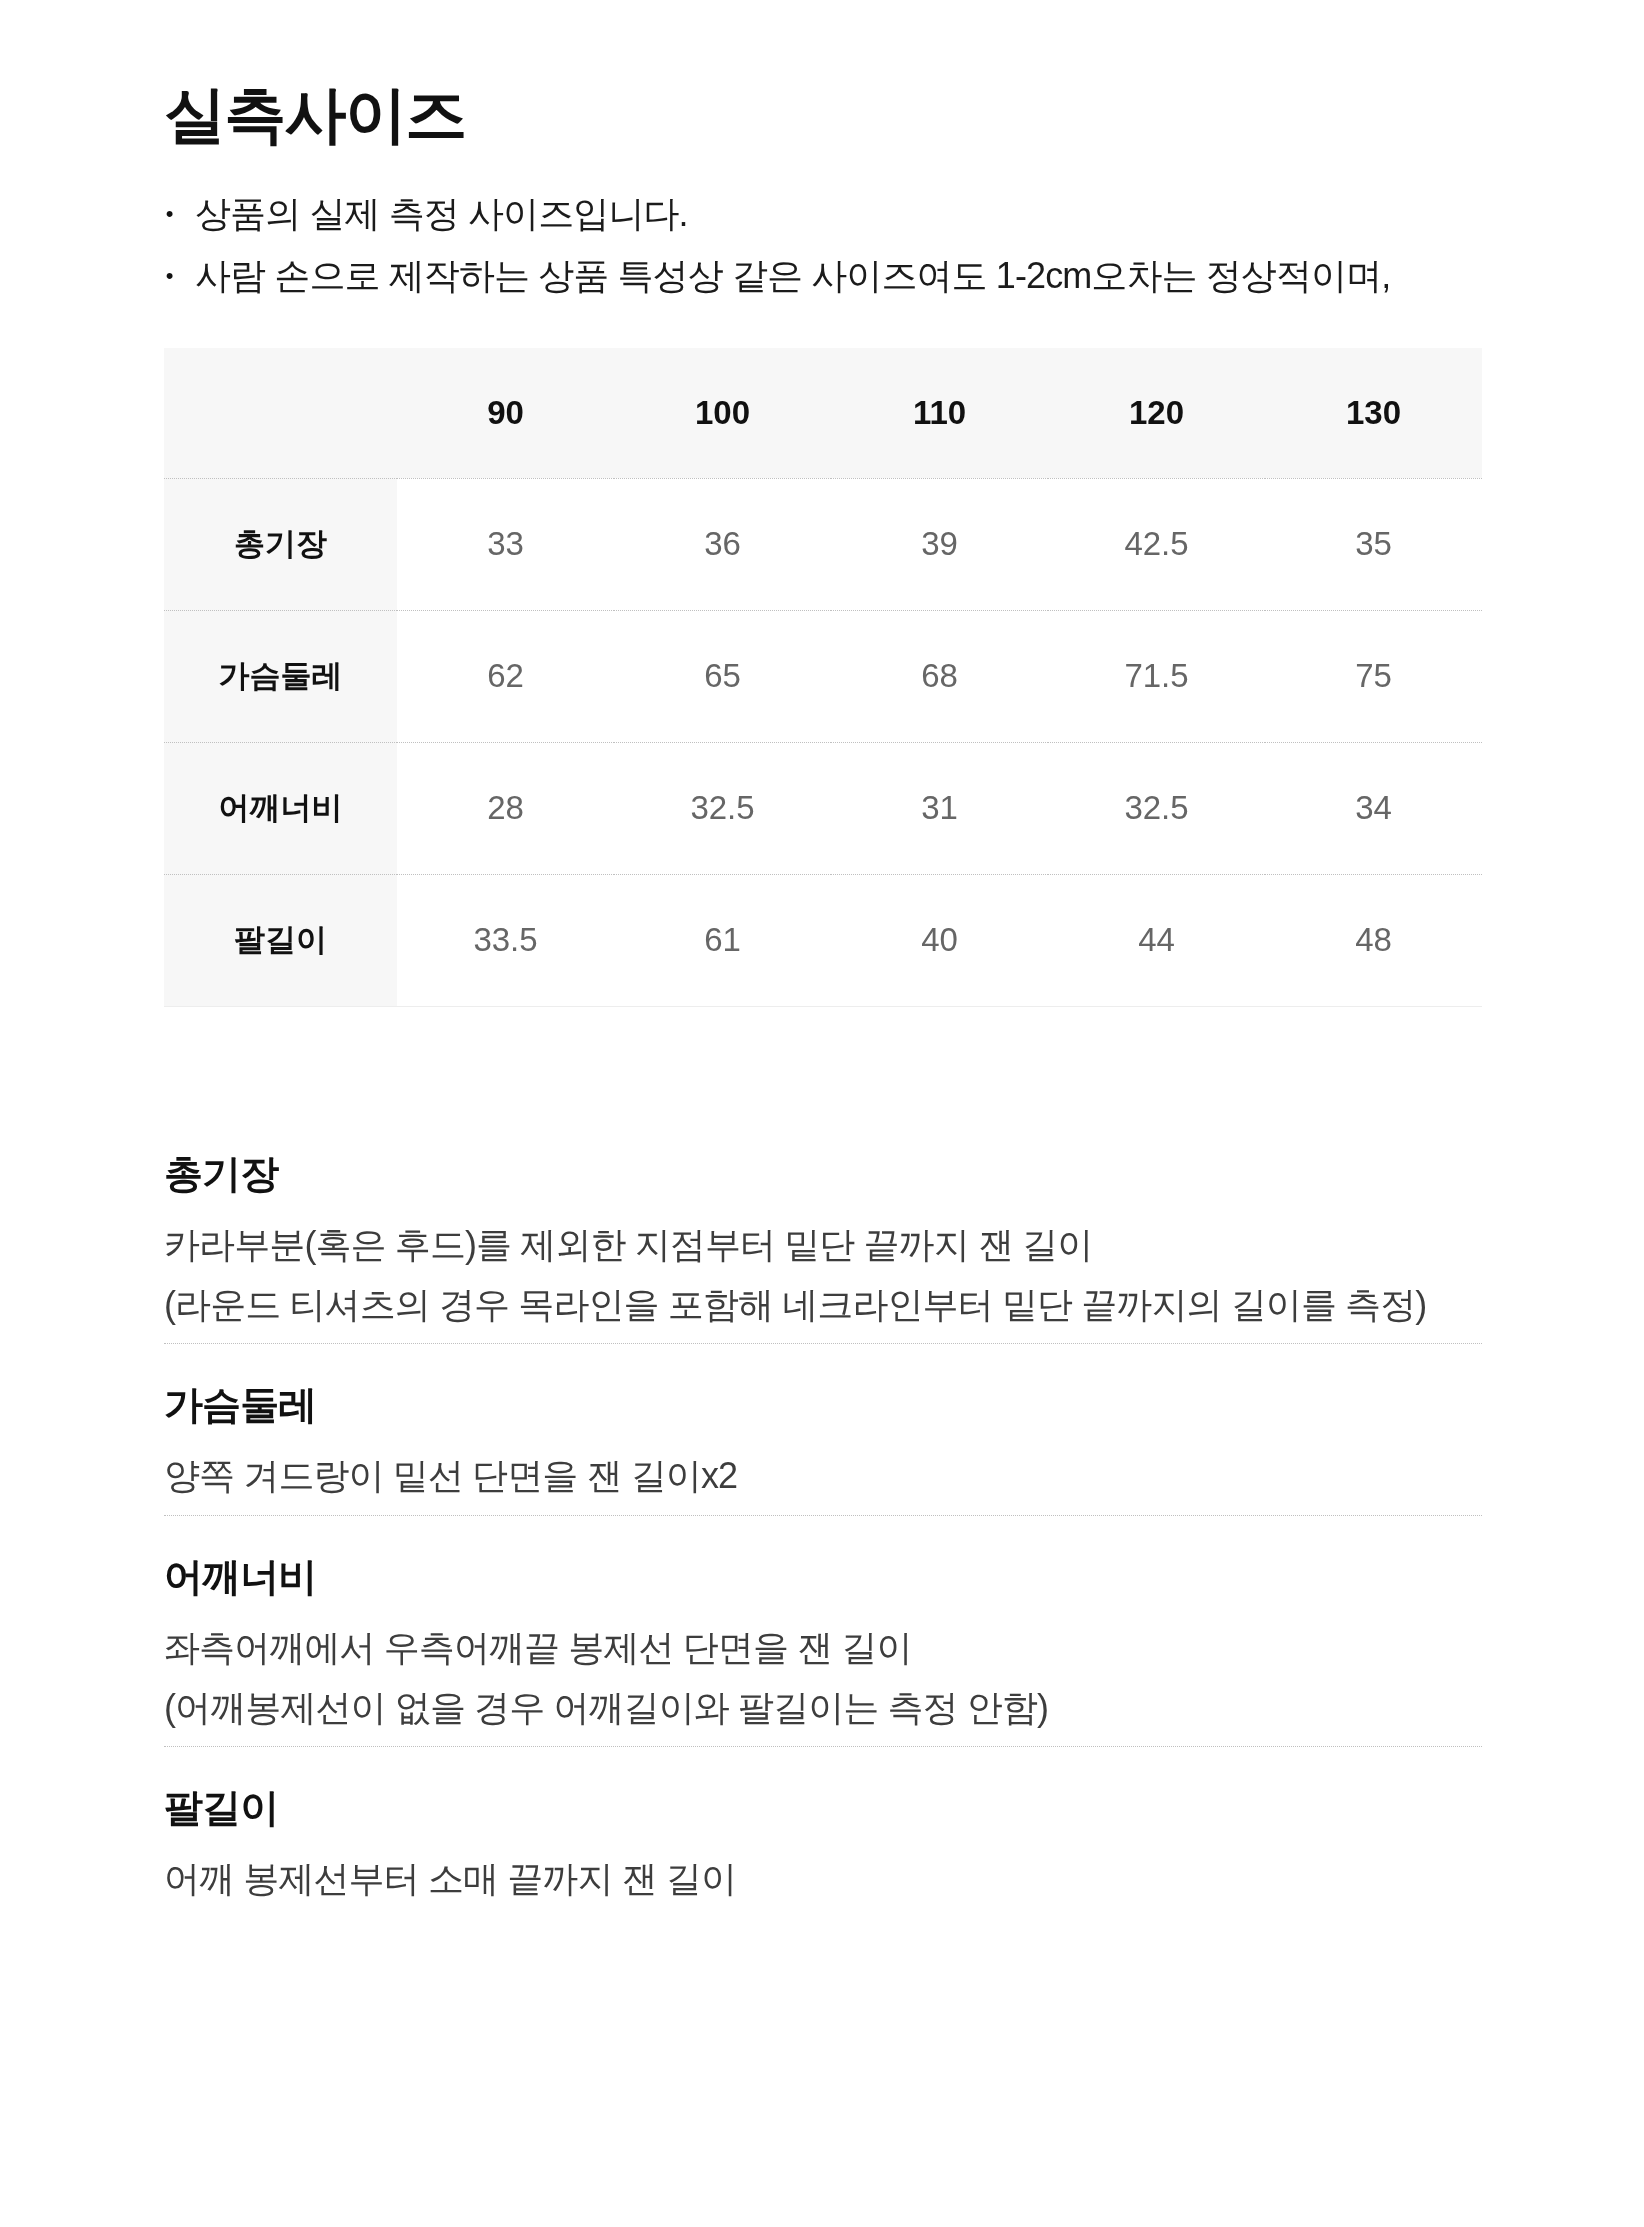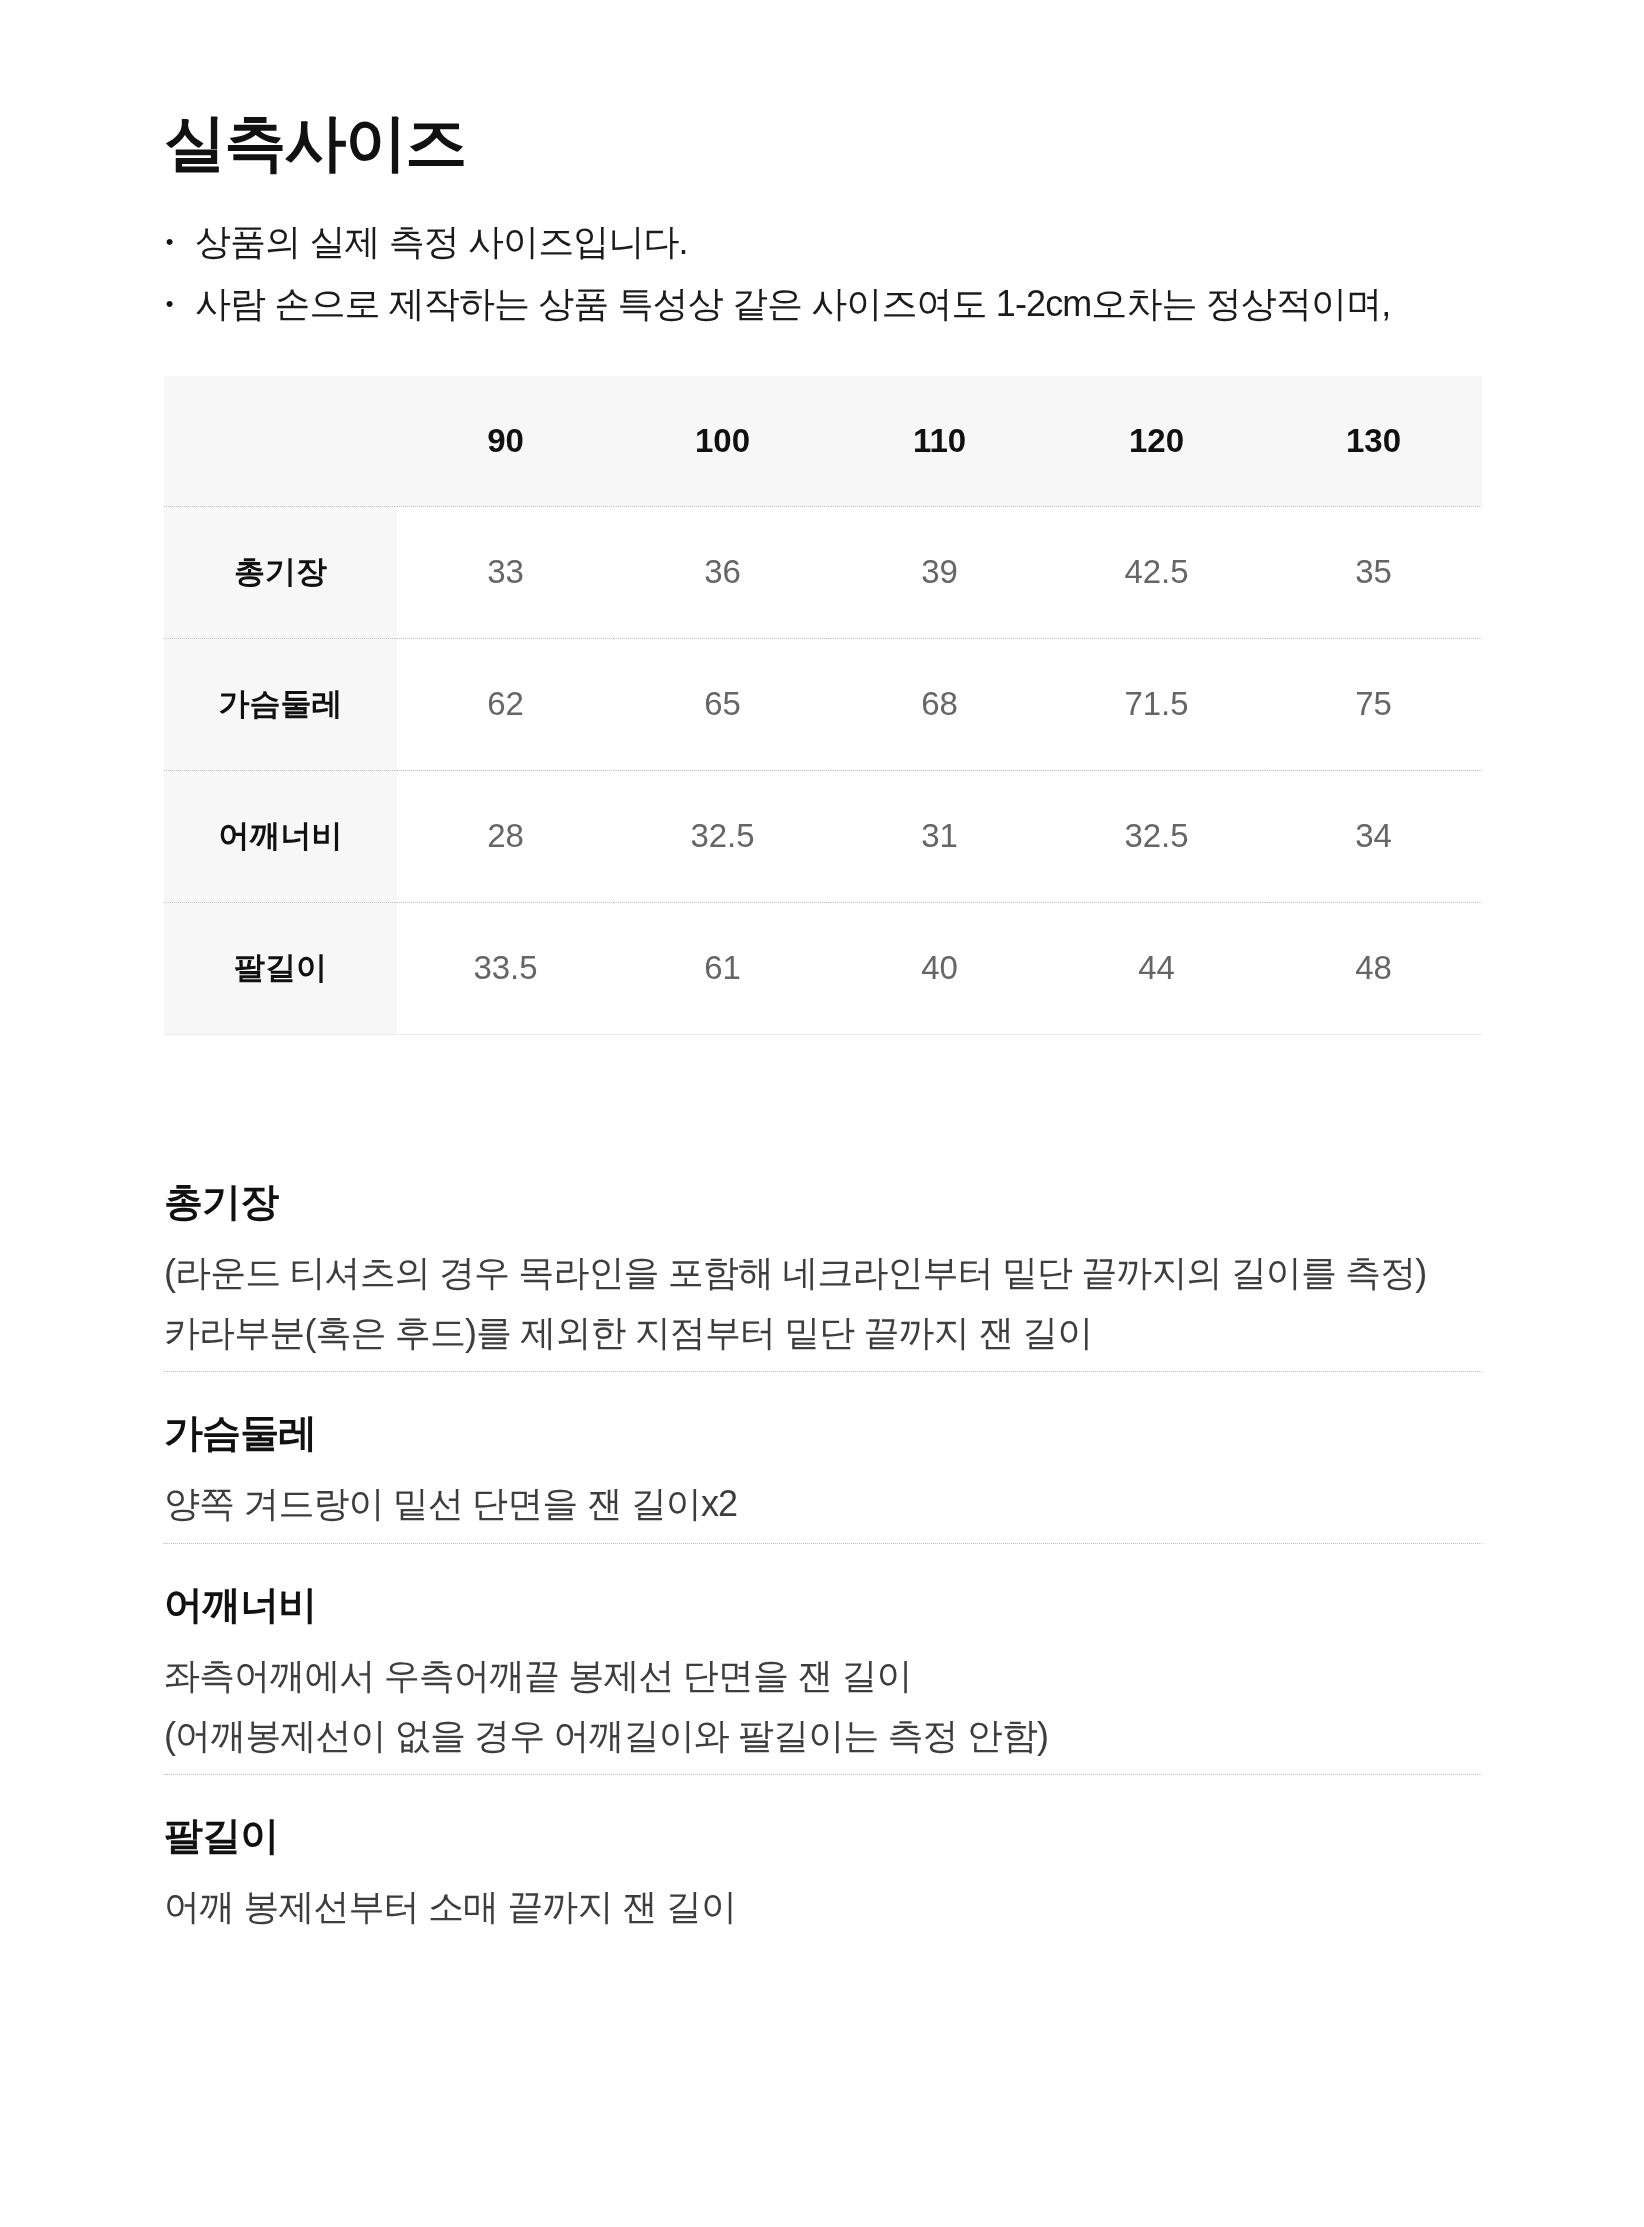--- a/index.html
+++ b/index.html
@@ -7,21 +7,21 @@
   .page {
     position: relative;
     width: 1645px;
     height: 2227px;
     background: #ffffff;
     font-family: "Liberation Sans", "DejaVu Sans", sans-serif;
     color: #111111;
     overflow: hidden;
   }
   .content {
-    padding: 112px 163px 0 164px;
+    padding: 84px 163px 0 164px;
   }
   .page-title {
     margin: 0;
     font-size: 62px;
     font-weight: 700;
     line-height: 1;
     letter-spacing: -1.7px;
     color: #111111;
   }
   
@@ -186,22 +186,22 @@
           <td>40</td>
           <td>44</td>
           <td>48</td>
         </tr>
       </tbody>
     </table>
 
     <div class="definitions">
       <div class="definition">
         <h3 class="def-term">총기장</h3>
+        <p class="def-line">카라부분(혹은 후드)를 제외한 지점부터 밑단 끝까지 잰 길이</p>
         <p class="def-line">(라운드 티셔츠의 경우 목라인을 포함해 네크라인부터 밑단 끝까지의 길이를 측정)</p>
-        <p class="def-line">카라부분(혹은 후드)를 제외한 지점부터 밑단 끝까지 잰 길이</p>
       </div>
       <div class="definition">
         <h3 class="def-term">가슴둘레</h3>
         <p class="def-line">양쪽 겨드랑이 밑선 단면을 잰 길이x2</p>
       </div>
       <div class="definition">
         <h3 class="def-term">어깨너비</h3>
         <p class="def-line">좌측어깨에서 우측어깨끝 봉제선 단면을 잰 길이</p>
         <p class="def-line">(어깨봉제선이 없을 경우 어깨길이와 팔길이는 측정 안함)</p>
       </div>

